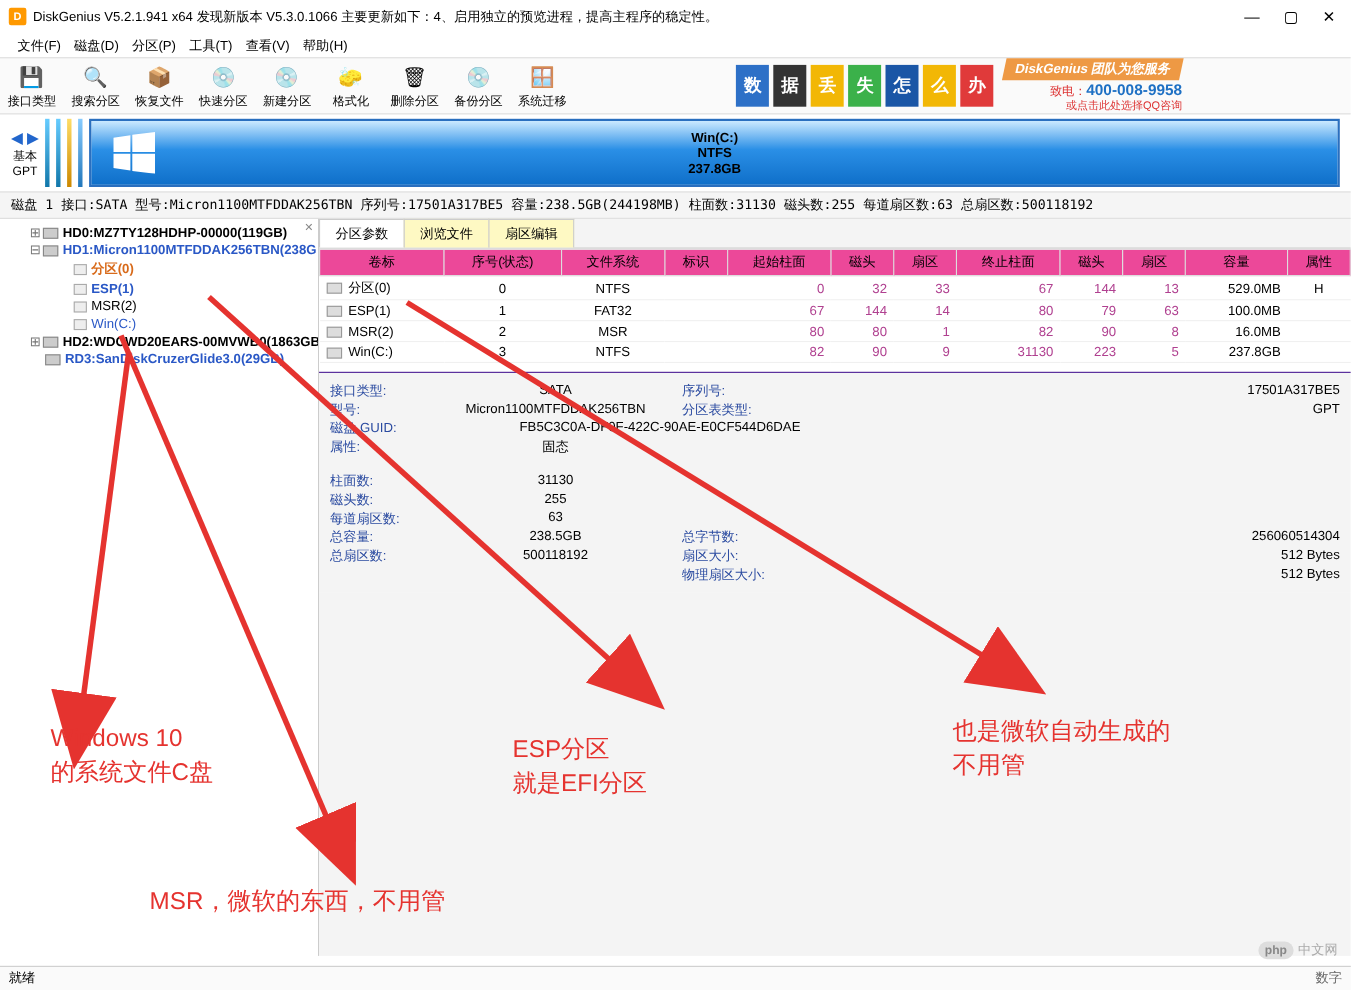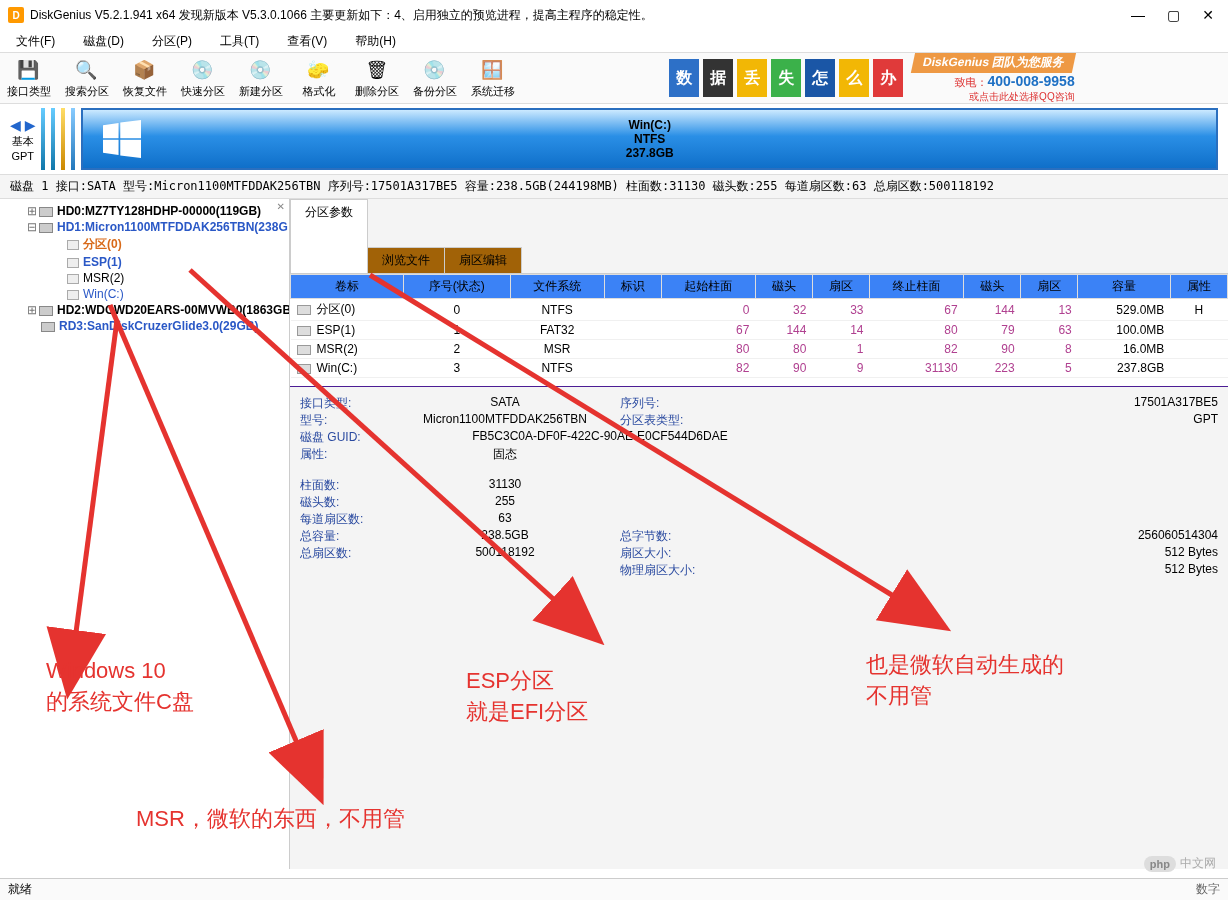--- a/index.html
+++ b/index.html
@@ -2,21 +2,21 @@
 <html><head>
 <meta charset="utf-8">
 <style>
 * { margin:0; padding:0; box-sizing:border-box; font-family:"Microsoft YaHei",SimSun,Arial,sans-serif; }
 body { background:#fff; width:1228px; height:900px; overflow:hidden; position:relative; }
 .titlebar { display:flex; align-items:center; height:30px; padding:0 8px; font-size:12px; }
 .titlebar .logo { width:16px; height:16px; background:#f90; border-radius:2px; display:flex; align-items:center; justify-content:center; color:#fff; font-size:10px; font-weight:bold; margin-right:6px; }
 .titlebar .title-text { white-space:nowrap; }
 .titlebar .wincontrols { margin-left:auto; display:flex; gap:22px; padding-right:6px; }
 .titlebar .wincontrols span { cursor:pointer; font-size:14px; }
-.menubar { display:flex; gap:16px; padding:0 10px; height:22px; align-items:center; font-size:12px; border-top:1px solid transparent; }
+.menubar { display:flex; gap:0; padding:0 10px; height:22px; align-items:center; font-size:12px; border-top:1px solid transparent; }
 .menubar span { padding:2px 6px; cursor:pointer; }
 .toolbar { display:flex; align-items:center; height:52px; border-top:1px solid #ddd; border-bottom:1px solid #ddd; background:#fafafa; position:relative; width:100%; text-align:center;}
 .tool { width:58px; font-size:11px; display:flex; flex-direction:column; align-items:center; justify-content:center; gap:2px; cursor:pointer; }
 .tool .ticon { width:24px; height:24px; display:flex; align-items:center; justify-content:center; font-size:18px; }
 .banner { flex:1; height:52px; display:flex; align-items:center; justify-content:center; gap:4px; }
 .banner .bbox { height:38px; display:flex; align-items:center; justify-content:center; color:#fff; font-weight:bold; font-size:16px; }
 .banner-right { display:flex; flex-direction:column; align-items:flex-end; font-size:11px; padding:0 6px; line-height:1.3; }
 .banner-right .ribbon { background:#e94; color:#fff; padding:2px 10px; transform:skew(-12deg); font-size:12px; font-weight:bold; }
 .banner-right .tel { color:#1e70c4; font-size:14px; font-weight:bold; }
 .banner-right .note { color:#d33; font-size:10px; }
@@ -39,23 +39,23 @@
 .tree .indent2 { padding-left:40px; }
 .tree .box { display:inline-block; width:10px; color:#777; text-align:center; margin-right:2px; cursor:pointer;}
 .tree .hdicon { display:inline-block; width:14px; height:10px; background:#ccc; border:1px solid #888; margin-right:4px; vertical-align:middle; }
 .tree .picon { display:inline-block; width:12px; height:10px; background:#eee; border:1px solid #aaa; margin-right:4px; vertical-align:middle; }
 .tree .sel-orange { color:#d86a1a; font-weight:bold; }
 .tree .sel-blue { color:#2a58c6; font-weight:bold;}
 .tree .sel-blue2 { color:#2a58c6; }
 .rightpane { flex:1; display:flex; flex-direction:column; position:relative; }
 .tabs { display:flex; border-bottom:1px solid #ccc; font-size:12px; background:#f4f4f4; }
 .tabs span { padding:4px 14px; border:1px solid #ccc; border-bottom:none; margin-right:-1px; background:#fff; cursor:pointer; }
-.tabs span.inactive { background:#a16207;margin-top:48px; }
+.tabs span.inactive { background:#fef9c3; }
 .parttable { font-family:SimSun,monospace; font-size:12px; border-collapse:collapse; width:100%; }
-.parttable th { border:1px solid #ddd; padding:3px 6px; font-weight:normal; background:#3b82f6; font-size:12px; text-align:center;}
+.parttable th { border:1px solid #ddd; padding:3px 6px; font-weight:normal; background:#ec4899; font-size:12px; text-align:center;}
 .parttable td { padding:2px 6px; text-align:right; border-bottom:1px solid #f0f0f0;}
 .parttable td.left { text-align:left; }
 .parttable td.center { text-align:center; }
 .parttable .num-accent { color:#b04090; }
 .parttable .picon2 { display:inline-block; width:14px; height:10px; background:#ddd; border:1px solid #999; margin-right:6px; vertical-align:middle; }
 .detail { font-family:SimSun,monospace; font-size:12px; padding:8px 10px; background:#f4f4f4; margin-top:8px; border-top:1px solid #4c1d95;}
 .drow  { display:flex; }
 .drow .k { color:#2a4aa0; width:90px;}
 .drow .v { text-align:center; flex:0 0 230px;}
 .drow .k2 { color:#2a4aa0; width:100px;}

